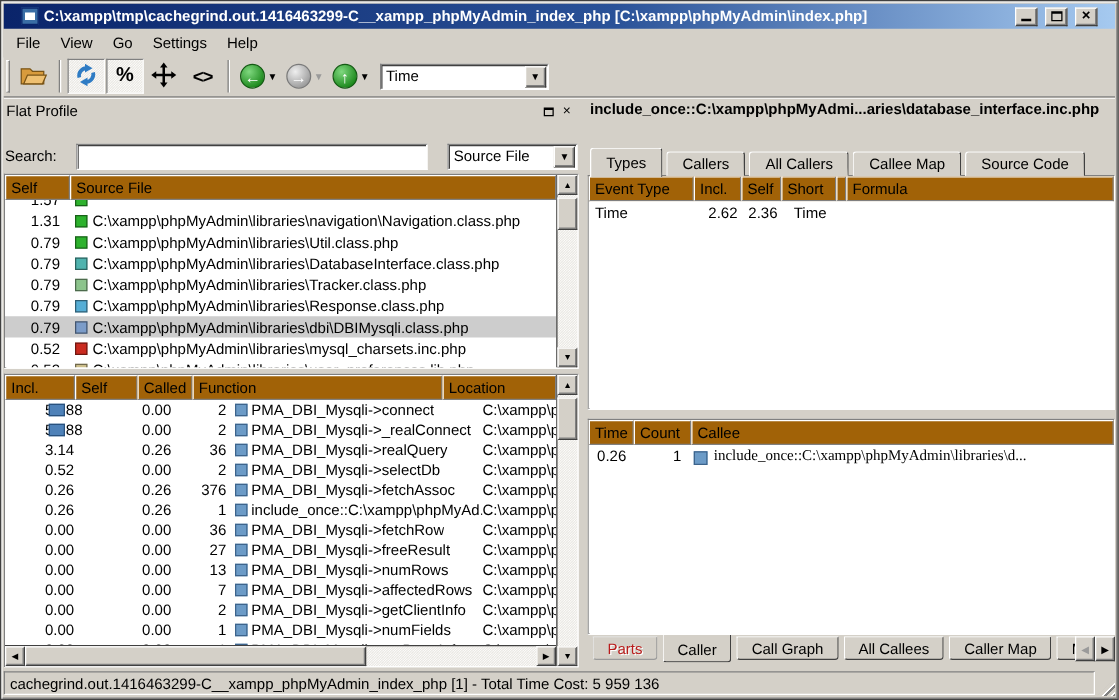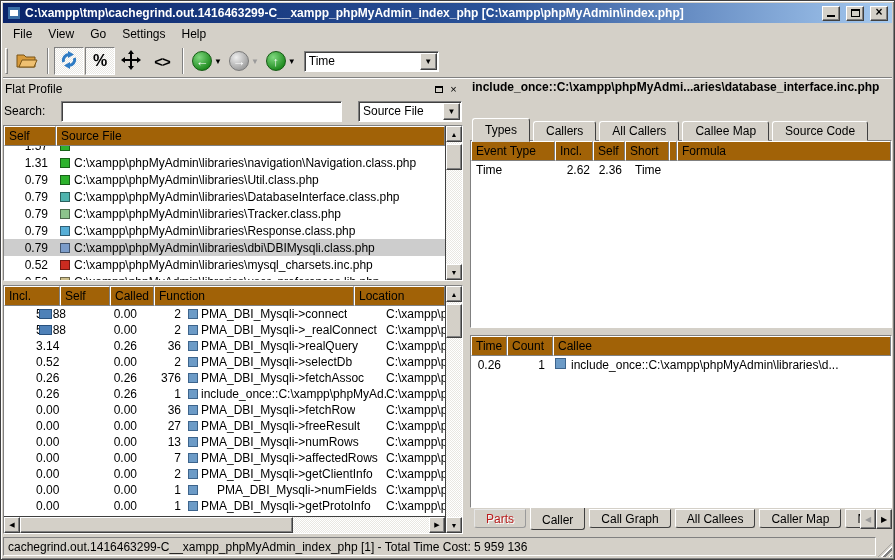--- a/index.html
+++ b/index.html
@@ -5,21 +5,21 @@
   * { box-sizing:border-box; margin:0; padding:0; }
   html,body { width:895px; height:560px; overflow:hidden; }
   body { font-family:"Liberation Sans",sans-serif; font-size:12px; background:#D4D0C8; color:#000; }
 
   .window { position:absolute; inset:0; background:#D4D0C8;
     border:1px solid #404040; box-shadow: inset 1px 1px 0 #FFFFFF, inset -1px -1px 0 #808080;
     display:flex; flex-direction:column; padding:2px; }
 
   
   .titlebar { height:20px; flex:none; background:linear-gradient(90deg,#0A246A 0%,#2A5298 55%,#A6CAF0 100%);
-    display:flex; align-items:center; padding:0 4px; gap:4px; }
+    display:flex; align-items:center; padding:0 14px; gap:4px; }
   .app-icon { width:14px; height:14px; flex:none; background:#3A6EA5; border:1px solid #0A246A;
     display:flex; align-items:center; justify-content:center; }
   .app-icon i { width:8px; height:6px; background:#fff; }
   .title-text { flex:1; color:#fff; font-weight:bold; font-size:12px; white-space:nowrap; overflow:hidden; }
   .win-btn { width:18px; height:15px; flex:none; background:#D4D0C8; margin-left:2px;
     border:1px solid; border-color:#FFFFFF #404040 #404040 #FFFFFF; box-shadow:inset -1px -1px 0 #808080;
     display:flex; align-items:center; justify-content:center; font-size:11px; font-weight:bold; line-height:1; }
   .g-min { width:8px; border-bottom:2px solid #000; height:8px; }
   .g-max { width:9px; height:8px; border:1px solid #000; border-top-width:2px; }
   .g-close { font-size:12px; margin-top:-2px; }
@@ -62,21 +62,21 @@
   .main { flex:1; display:flex; overflow:hidden; padding-top:2px; }
   .left-dock { width:460px; flex:none; display:flex; flex-direction:column; overflow:hidden; }
   .vsplitter { width:7px; flex:none; }
   .right-panel { flex:1; display:flex; flex-direction:column; overflow:hidden; }
 
   
   .dock-header { height:18px; flex:none; display:flex; align-items:center; padding:0 2px; }
   .dock-title { flex:1; }
   .dock-btn { width:15px; height:14px; display:flex; align-items:center; justify-content:center; font-size:11px; }
   .g-float { width:8px; height:7px; border:1px solid #000; border-top-width:2px; }
-  .search-row { height:27px; flex:none; display:flex; align-items:center; gap:16px; padding:2px 1px 3px 1px; }
+  .search-row { height:27px; flex:none; display:flex; align-items:center; gap:16px; padding:2px 1px 3px 1px;margin-top:14px; }
   .search-input { flex:1; height:21px; background:#fff;
     border:1px solid; border-color:#808080 #FFFFFF #FFFFFF #808080; box-shadow:inset 1px 1px 0 #404040; }
   .combo-group { width:104px; flex:none; }
 
   
   .frame { background:#fff; border:1px solid; border-color:#808080 #FFFFFF #FFFFFF #808080;
     box-shadow:inset 1px 1px 0 #404040; display:flex; overflow:hidden; }
   .tbl-col { flex:1; display:flex; flex-direction:column; overflow:hidden; min-width:0; }
   .thead { height:20px; flex:none; display:flex; background:#D4D0C8; }
   .th { border:1px solid; border-color:#FFFFFF #808080 #808080 #FFFFFF; background:#a16207;
@@ -148,21 +148,21 @@
   .cell-tself { width:32px; flex:none; padding-right:3px; }
   .cell-short { width:52px; flex:none; padding-left:10px; }
   .cell-formula { flex:1; min-width:0; }
 
   .gap6 { height:7px; flex:none; }
   .callees-frame { flex:1; }
   .callee-row { height:17px; }
   .col-time { width:36px; } .col-count { width:46px; } .col-callee { flex:1; min-width:0; }
   .cell-time { width:34px; flex:none; padding-right:4px; }
   .cell-count { width:46px; flex:none; padding-right:6px; }
-  .cell-callee { flex:1; min-width:0; display:flex; align-items:flex-start; overflow:hidden; }
+  .cell-callee { flex:1; min-width:0; display:flex; align-items:flex-end; overflow:hidden;font-family:Liberation Serif, serif; }
   .callee-icon { width:11px; height:11px; flex:none; margin:0 5px 0 4px; background:#6C9BC7; border:1px solid #3D648C; }
 
   .tabs-bottom { height:26px; flex:none; display:flex; align-items:flex-start; padding:1px 34px 0 4px;
     position:relative; overflow:hidden; }
   .btab { height:19px; padding:2px 11px; background:#D4D0C8; margin-right:4px; white-space:nowrap;
     border:1px solid; border-color:#FFFFFF #404040 #404040 #FFFFFF;
     border-bottom-left-radius:3px; border-bottom-right-radius:3px; }
   .btab.active { height:23px; margin-top:-2px; padding-top:5px; }
   .btab.disabled { color:#b91c1c; text-shadow:1px 1px 0 #fff; border-color:#E6E6E6 #9a9a9a #9a9a9a #E6E6E6;text-align:center; }
   .btab-scroll { position:absolute; right:0; top:1px; display:flex; }
@@ -498,21 +498,21 @@
     <span class="cell-loc">C:\xampp\phpMy...</span>
   </div>
                 <div class="row func-row">
     <span class="cell-incl">
                     <span class="num">0.00</span>
                   </span>
     <span class="cell-self2 num">0.00</span>
     <span class="cell-called num">1</span>
     <span class="cell-func">
                     <span class="func-icon"></span>
-                    <span style="overflow:hidden;margin-left:16px;">PMA_DBI_Mysqli-&gt;numFields</span>
+                    <span style="overflow:hidden;">PMA_DBI_Mysqli-&gt;numFields</span>
                   </span>
     <span class="cell-loc">C:\xampp\phpMy...</span>
   </div>
                 <div class="row func-row">
     <span class="cell-incl">
                     <span class="num">0.00</span>
                   </span>
     <span class="cell-self2 num">0.00</span>
     <span class="cell-called num">1</span>
     <span class="cell-func">

